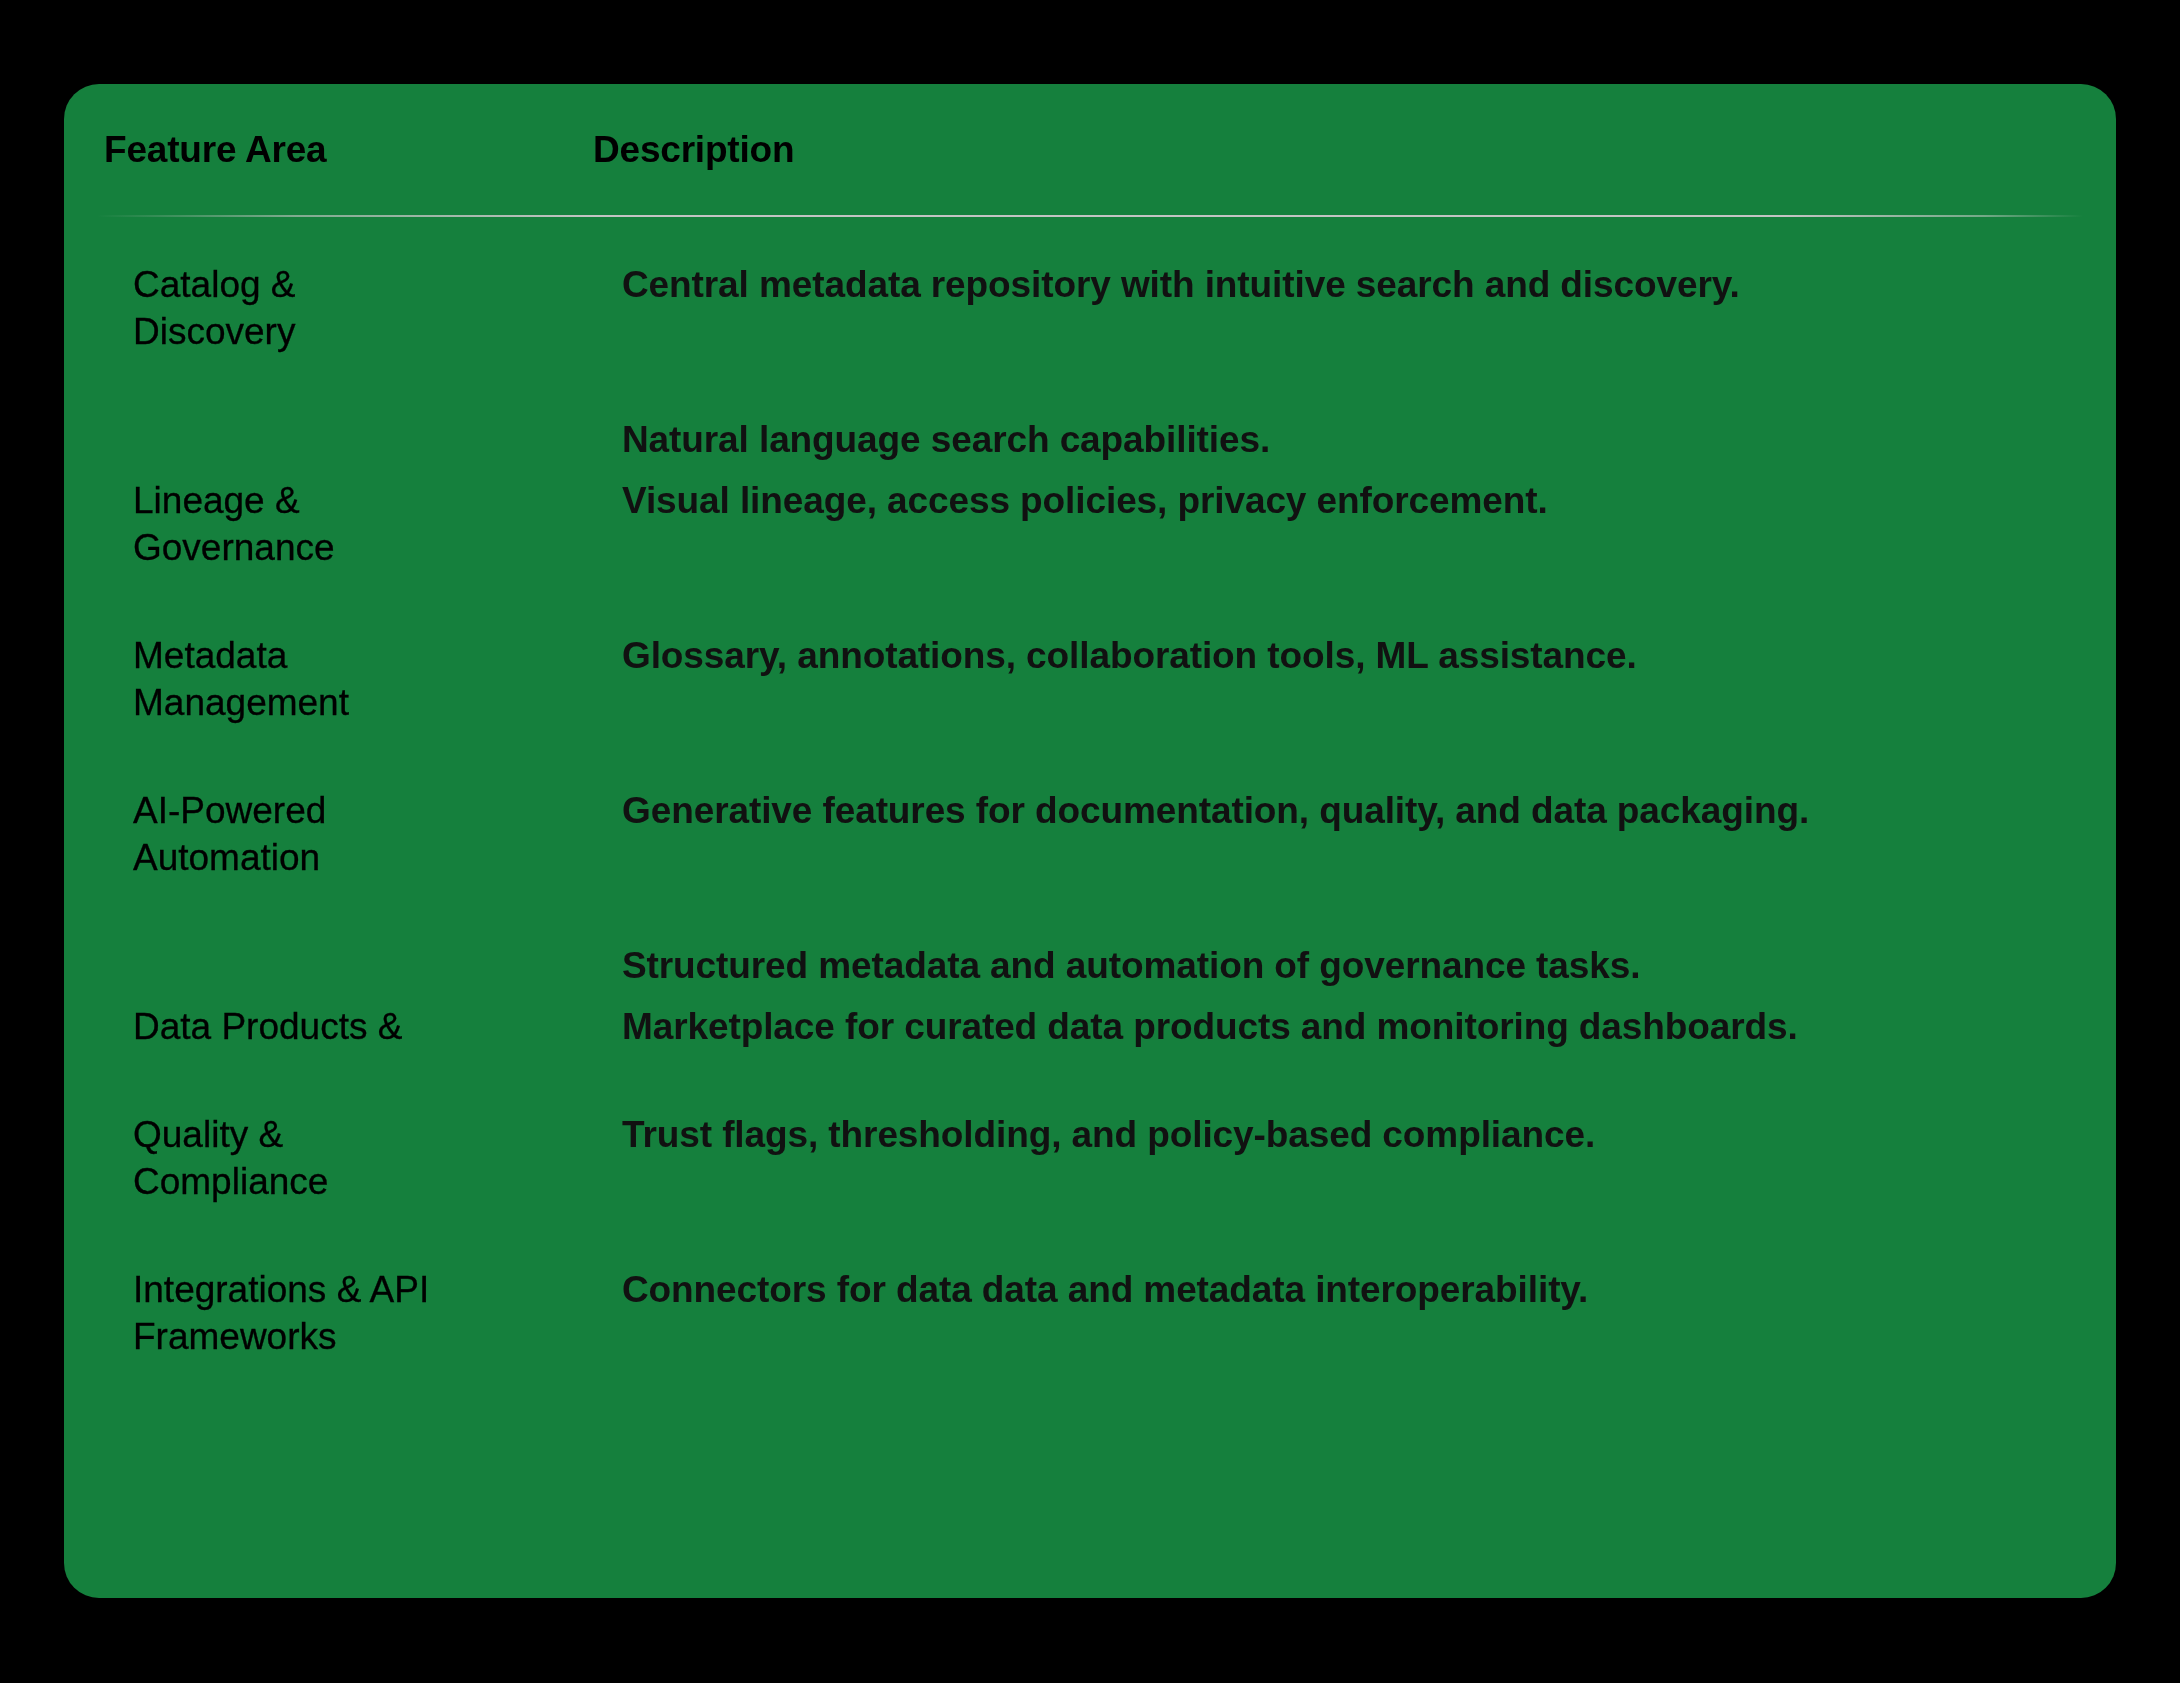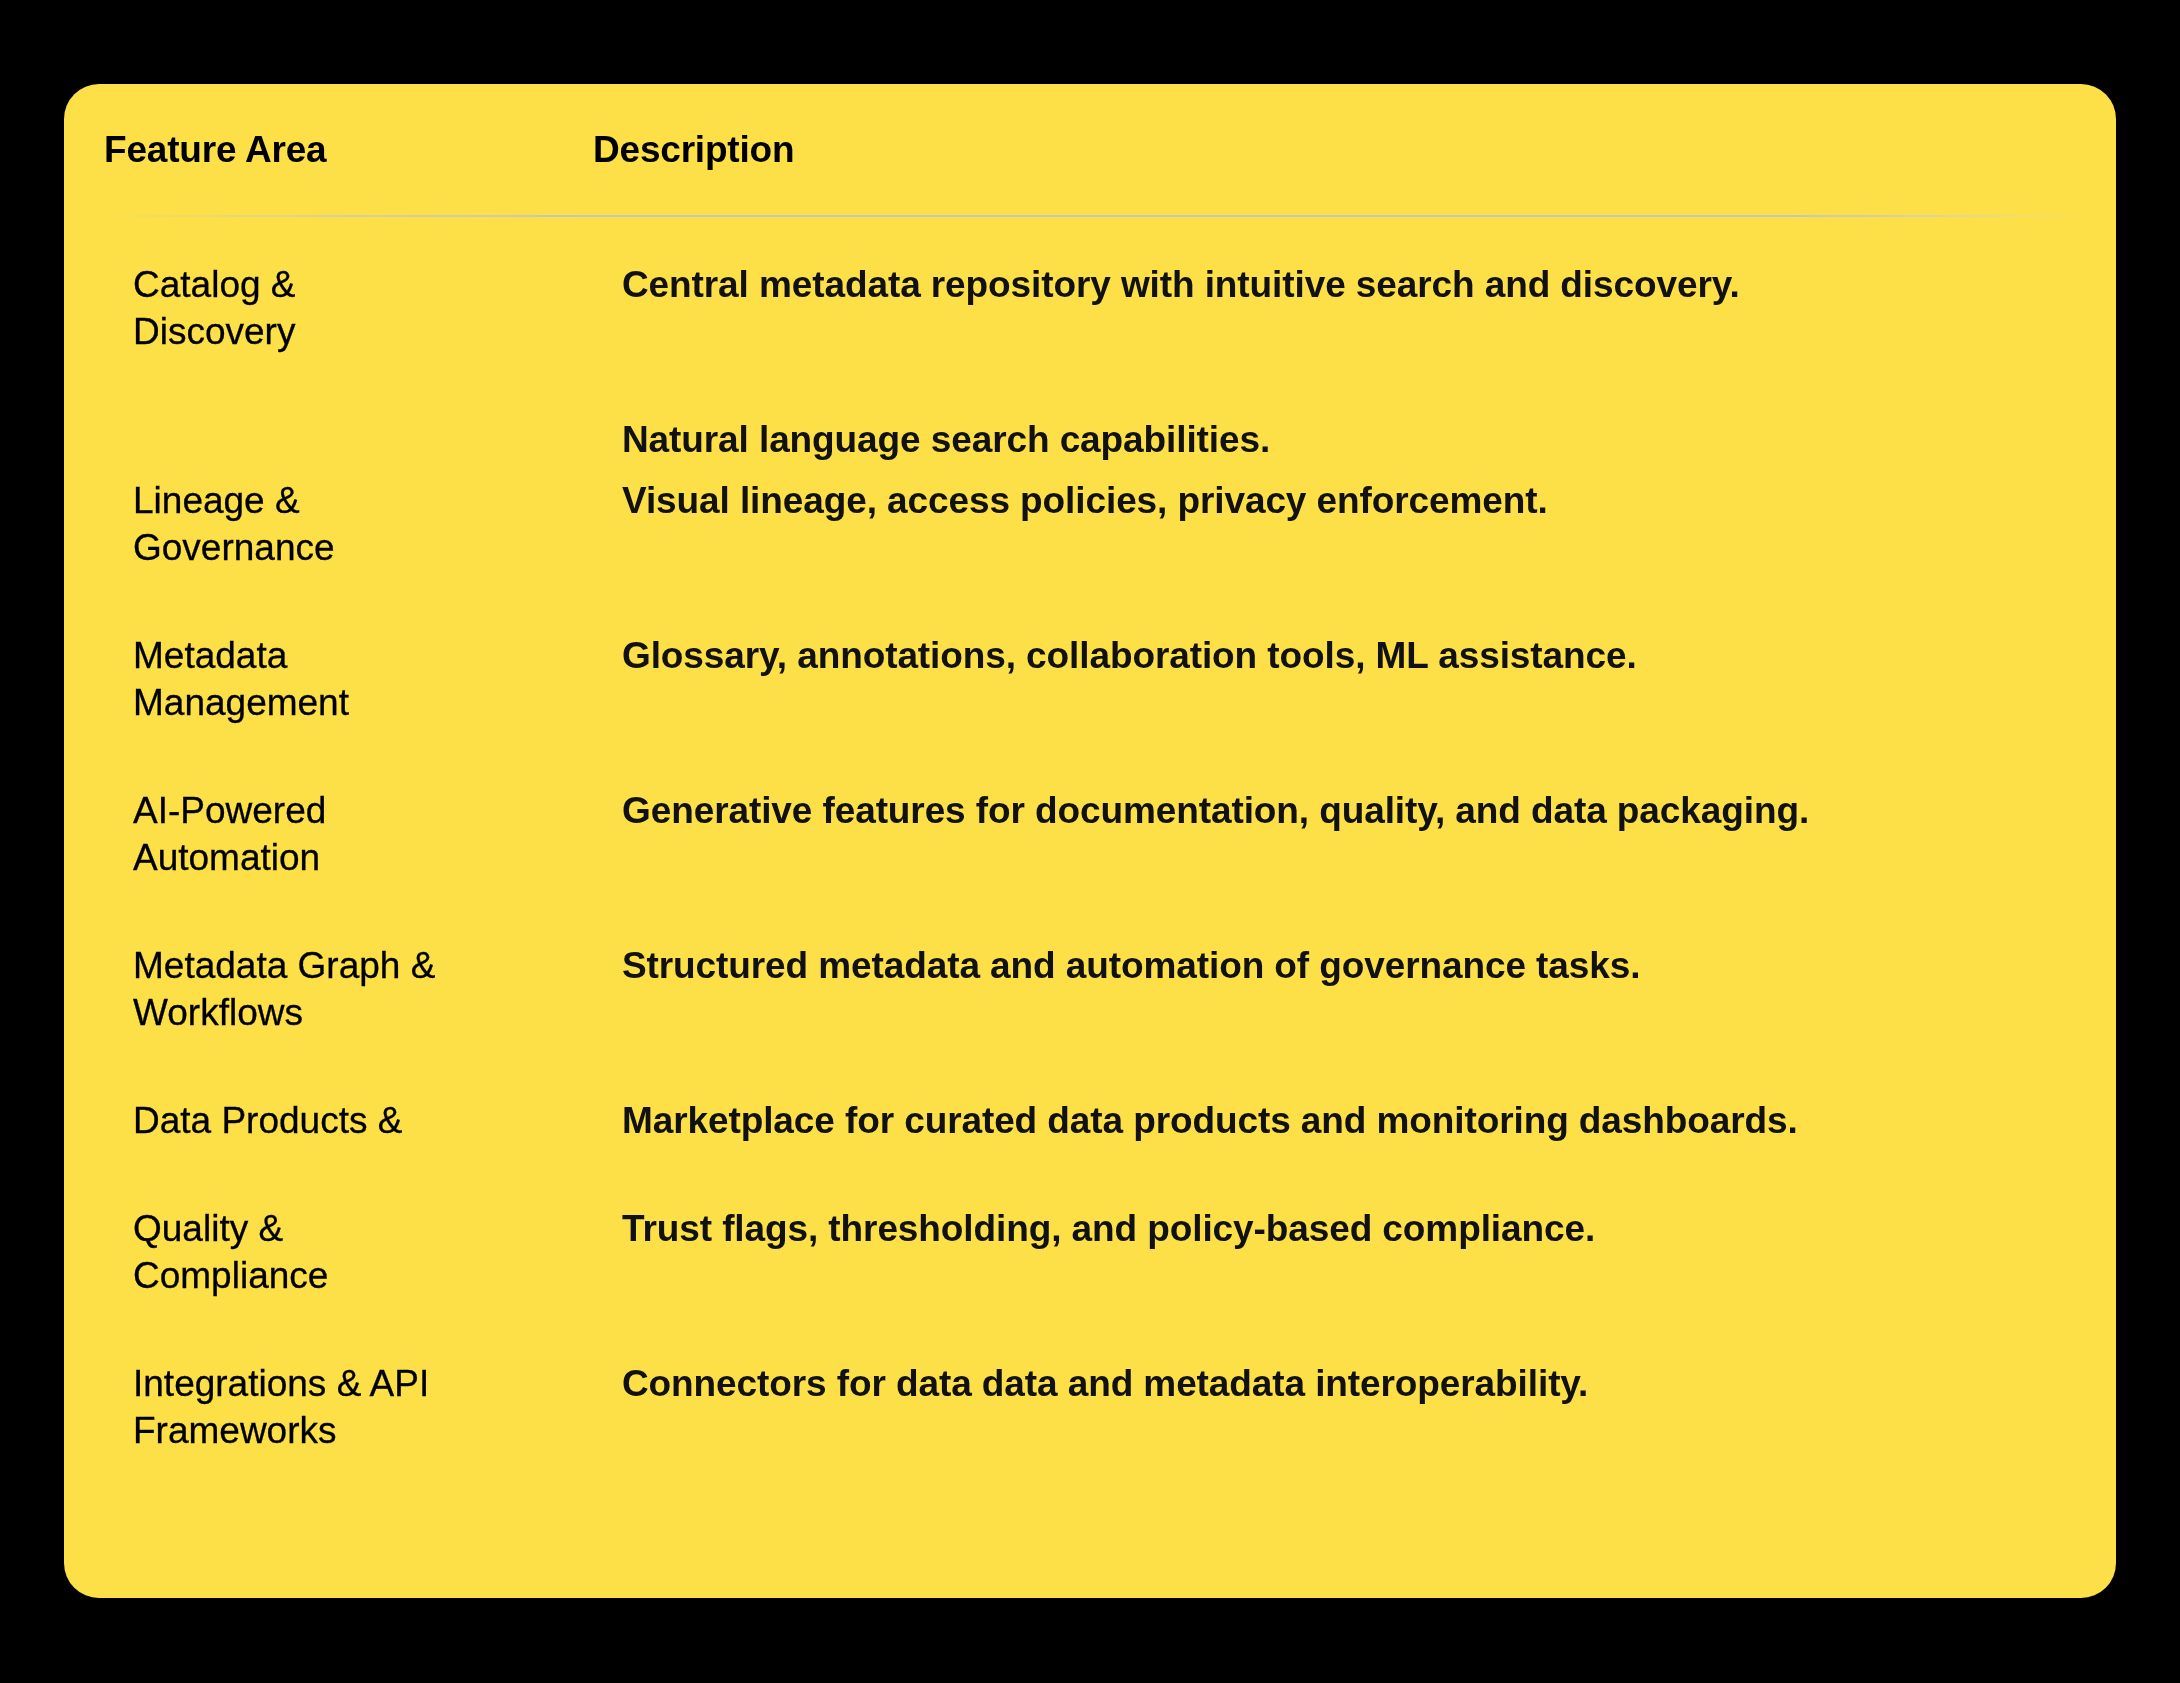--- a/index.html
+++ b/index.html
@@ -14,21 +14,21 @@
       overflow: hidden;
       font-family: "Liberation Sans", "DejaVu Sans", sans-serif;
       color: #0a0a0a;
     }
     .card {
       position: absolute;
       left: 64px;
       top: 84px;
       width: 2052px;
       height: 1514px;
-      background: #fde047;
+      background: #15803d;
       border-radius: 35px;
       overflow: hidden;
     }
     .header-row {
       position: absolute;
       left: 0;
       top: 42px;
       width: 100%;
       height: 47px;
     }
@@ -136,24 +136,20 @@
 
     <div class="tr">
       <div class="td-feature">
         <div>AI-Powered</div>
         <div>Automation</div>
       </div>
       <div class="td-desc">Generative features for documentation, quality, and data packaging.</div>
     </div>
 
     <div class="tr">
-      <div class="td-feature">
-        <div>Metadata Graph &amp;</div>
-        <div>Workflows</div>
-      </div>
       <div class="td-desc">Structured metadata and automation of governance tasks.</div>
     </div>
 
     <div class="tr">
       <div class="td-feature">
         <div>Data Products &amp;</div>
       </div>
       <div class="td-desc">Marketplace for curated data products and monitoring dashboards.</div>
     </div>
 

